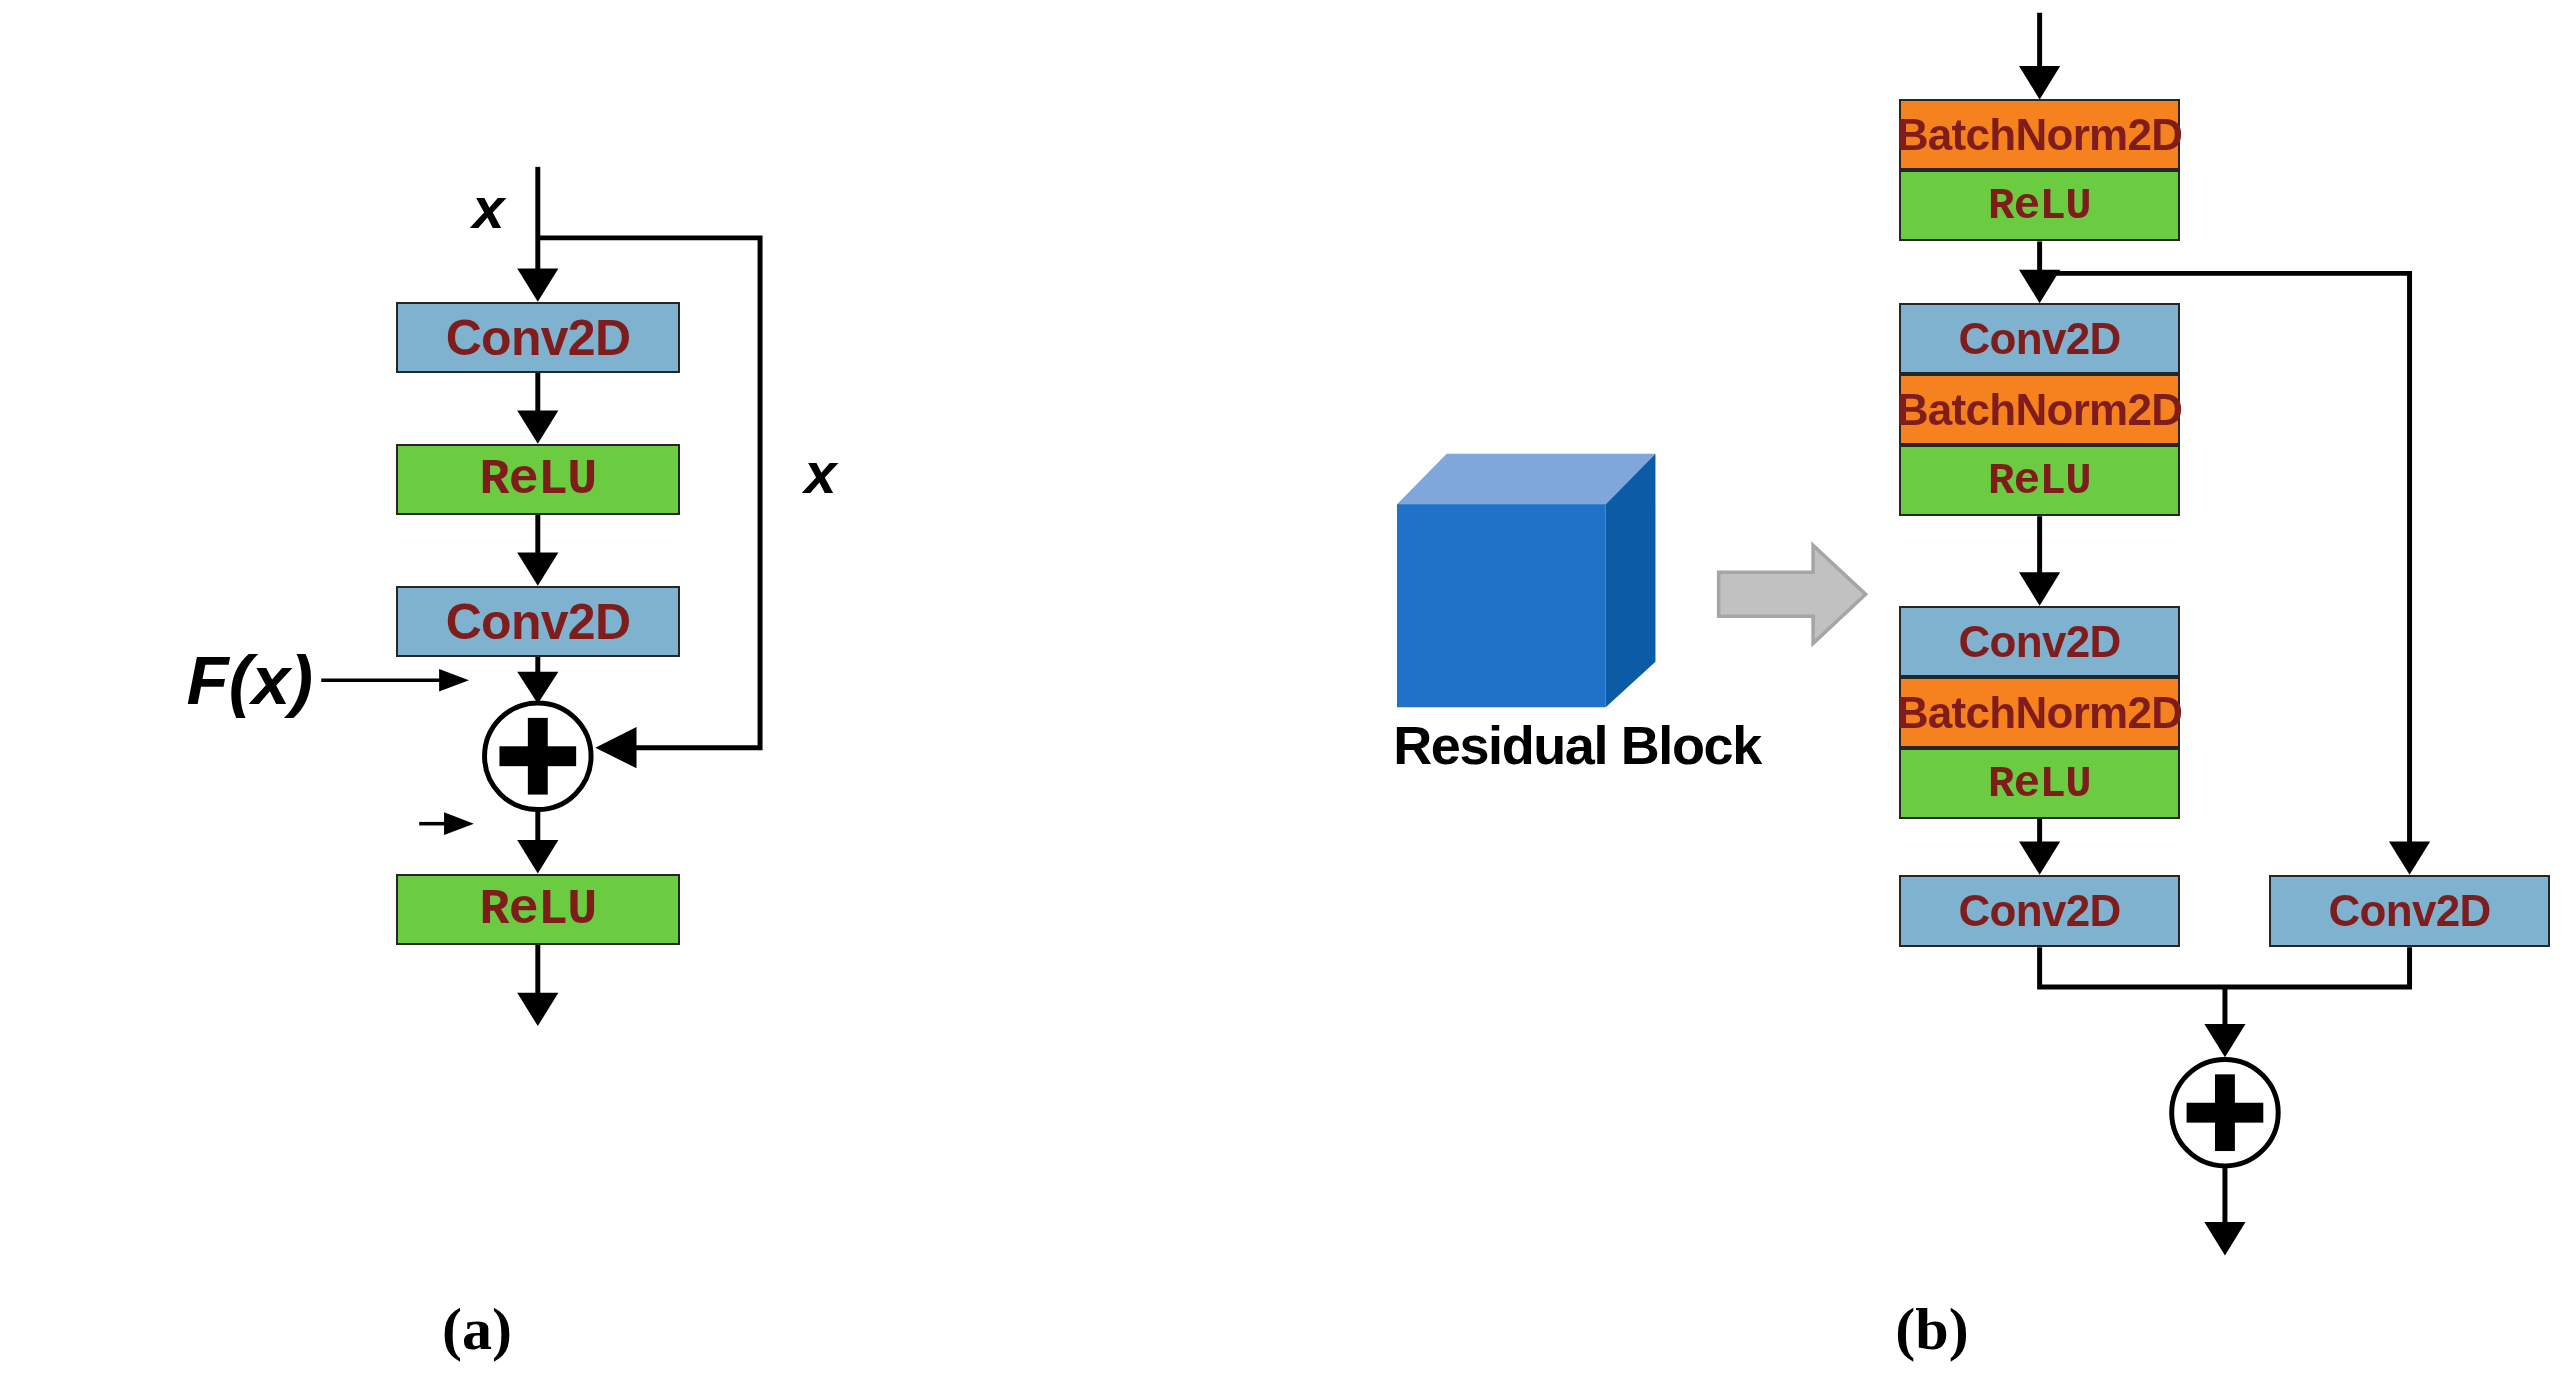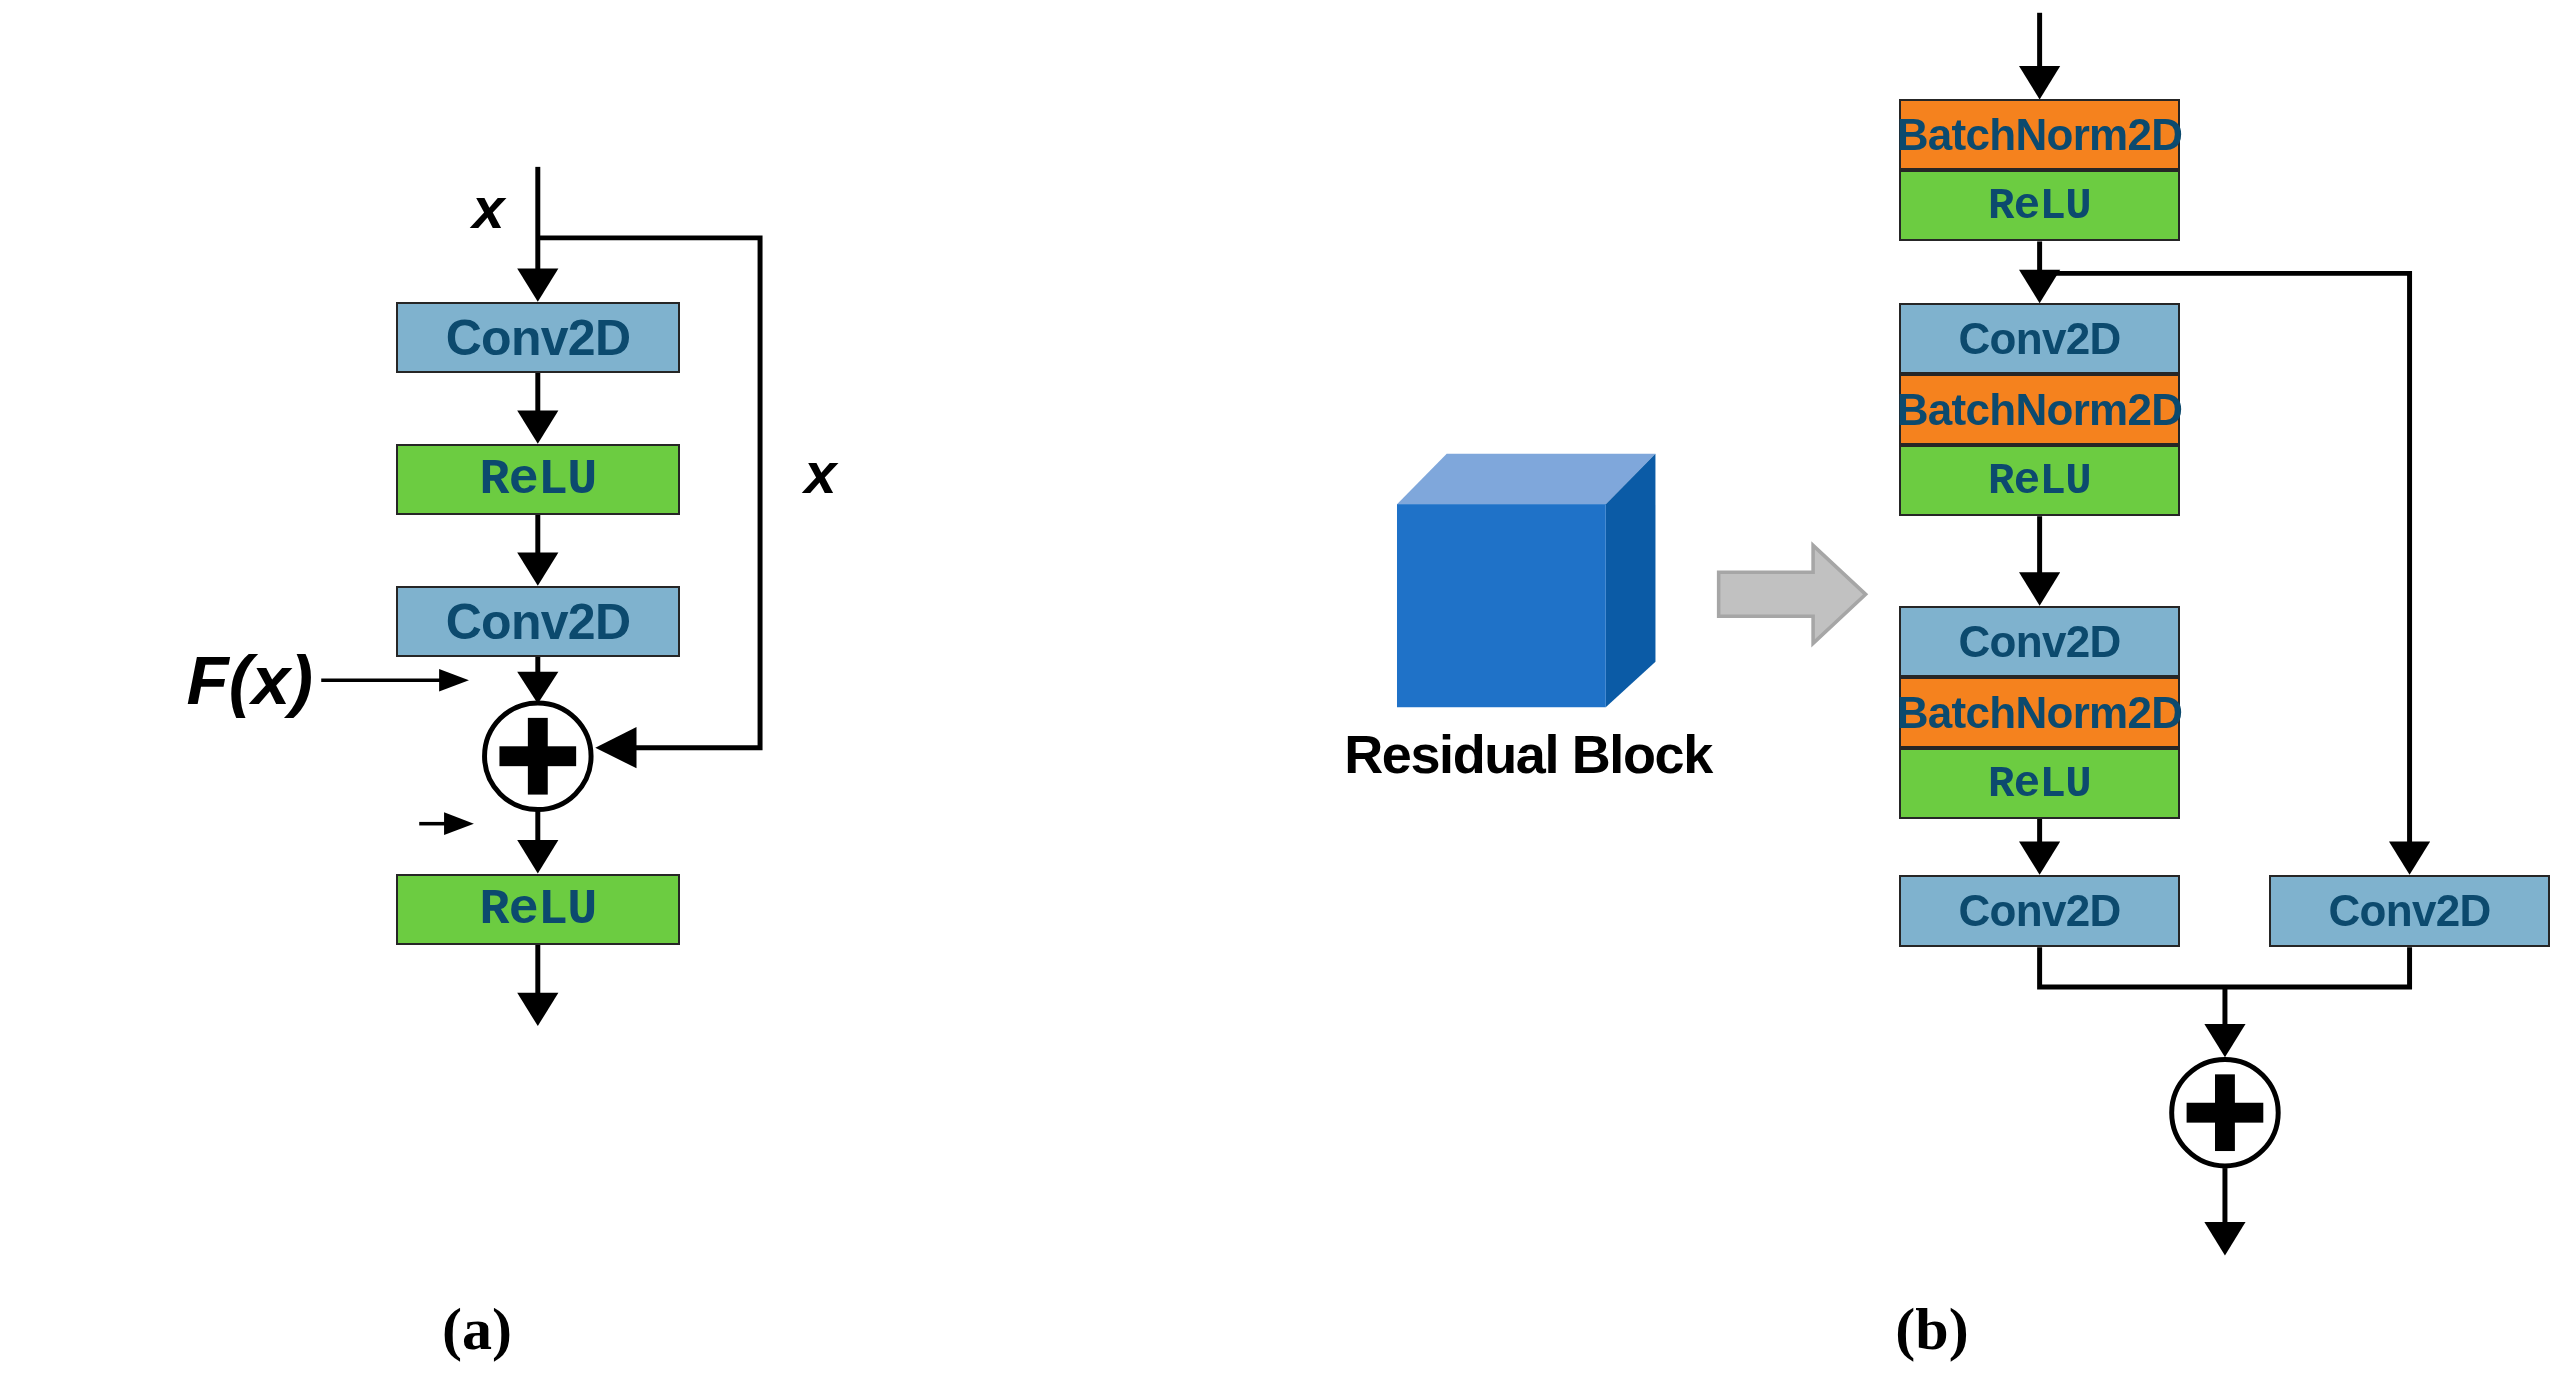--- a/index.html
+++ b/index.html
@@ -9,21 +9,21 @@
     background:#ffffff;
     font-family:"Liberation Sans",sans-serif;
     overflow:hidden;
   }
   #wires{position:absolute;left:0;top:0;width:2576px;height:1374px;}
   .box{
     position:absolute;
     box-sizing:border-box;
     border:2.1px solid #262626;
     display:flex;align-items:center;justify-content:center;
-    font-weight:bold;color:#0c4a6e;
+    font-weight:bold;color:#7f1d1d;
     font-size:50px;
     letter-spacing:-0.7px;
   }
   .box-conv{background:var(--conv,#7FB2CE);}
   .box-relu{background:var(--relu,#6CCC41);font-family:Liberation Mono, monospace;}
   .box-batchnorm{background:var(--batchnorm,#F5821E);}
   .b-label{font-size:44px;}
   .mathlabel{
     position:absolute;
     display:flex;align-items:center;justify-content:center;
@@ -128,21 +128,21 @@
   <div class="box box-relu" style="left:396px;top:444px;width:284px;height:71px;">ReLU</div>
   <div class="box box-conv" style="left:396px;top:586px;width:284px;height:71px;">Conv2D</div>
   <div class="box box-relu" style="left:396px;top:874px;width:284px;height:71px;">ReLU</div>
 
   <div class="mathlabel" style="left:446px;top:172px;width:85px;height:71px;font-size:58px;">x</div>
   <div class="mathlabel" style="left:778px;top:437px;width:85px;height:71px;font-size:58px;">x</div>
   <div class="mathlabel" style="left:121px;top:645px;width:192px;height:71px;font-size:69px;justify-content:flex-end;">F(x)</div>
 
   <div class="caption" style="left:335px;top:1287px;width:284px;height:85px;">(a)</div>
 
-  <div class="cube-label" style="left:1329px;top:709px;width:398px;height:71px;margin-top:9px;">Residual Block</div>
+  <div class="cube-label" style="left:1378px;top:709px;width:398px;height:71px;">Residual Block</div>
 
   <div class="box box-batchnorm b-label" style="left:1899px;top:99px;width:281px;height:71px;">BatchNorm2D</div>
   <div class="box box-relu b-label" style="left:1899px;top:170px;width:281px;height:71px;">ReLU</div>
 
   <div class="box box-conv b-label" style="left:1899px;top:303px;width:281px;height:71px;">Conv2D</div>
   <div class="box box-batchnorm b-label" style="left:1899px;top:374px;width:281px;height:71px;">BatchNorm2D</div>
   <div class="box box-relu b-label" style="left:1899px;top:445px;width:281px;height:71px;">ReLU</div>
 
   <div class="box box-conv b-label" style="left:1899px;top:606px;width:281px;height:71px;">Conv2D</div>
   <div class="box box-batchnorm b-label" style="left:1899px;top:677px;width:281px;height:71px;">BatchNorm2D</div>

